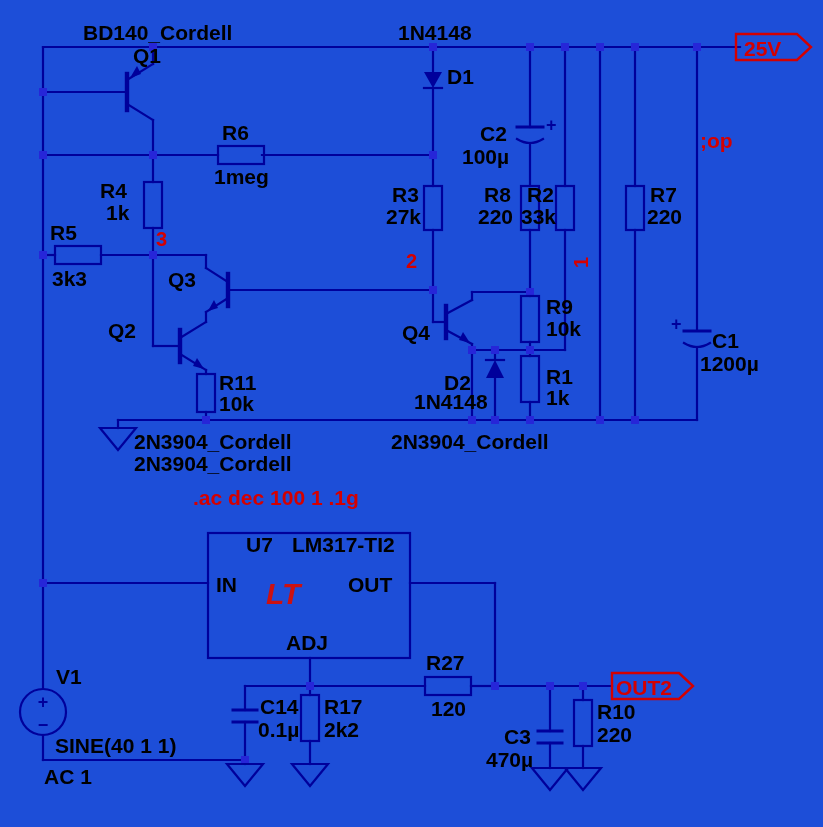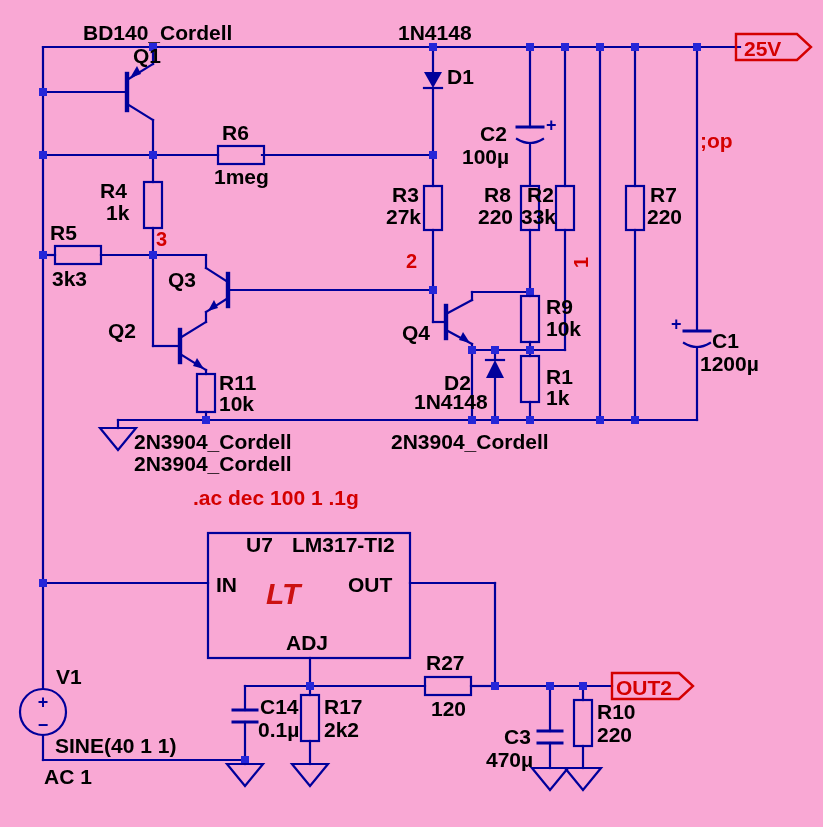--- a/index.html
+++ b/index.html
@@ -1,16 +1,16 @@
 <!DOCTYPE html>
 <html><head>
 <meta charset="utf-8">
 <style>
   html,body{margin:0;padding:0;background:#FDF8E0;}
-  .canvas{width:823px;height:827px;position:relative;background:#f9a8d4;}
+  .canvas{width:823px;height:827px;position:relative;background:#1d4ed8;}
   svg{display:block;font-family:"Liberation Sans",sans-serif;}
   .w{stroke:#00009B;stroke-width:2.2;fill:none;stroke-linecap:square;}
   .bb{stroke:#00009B;stroke-width:4.4;fill:none;stroke-linecap:square;}
   .bx{fill:none;stroke:#00009B;stroke-width:2.2;}
   .fl{fill:#00009B;stroke:none;}
   .jn{fill:#2626D8;stroke:none;}
   .t{font-weight:700;font-size:21px;fill:#000000;}
   .tr{font-weight:700;font-size:21px;fill:#D40000;}
   .tn{font-weight:700;font-size:20px;fill:#D40000;}
   .tm{font-weight:700;font-size:18px;fill:#00009B;}

